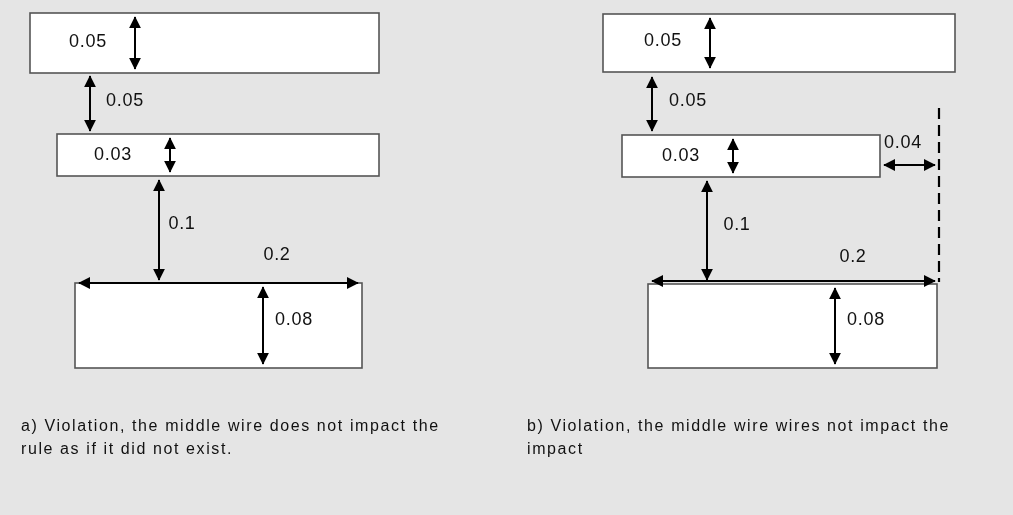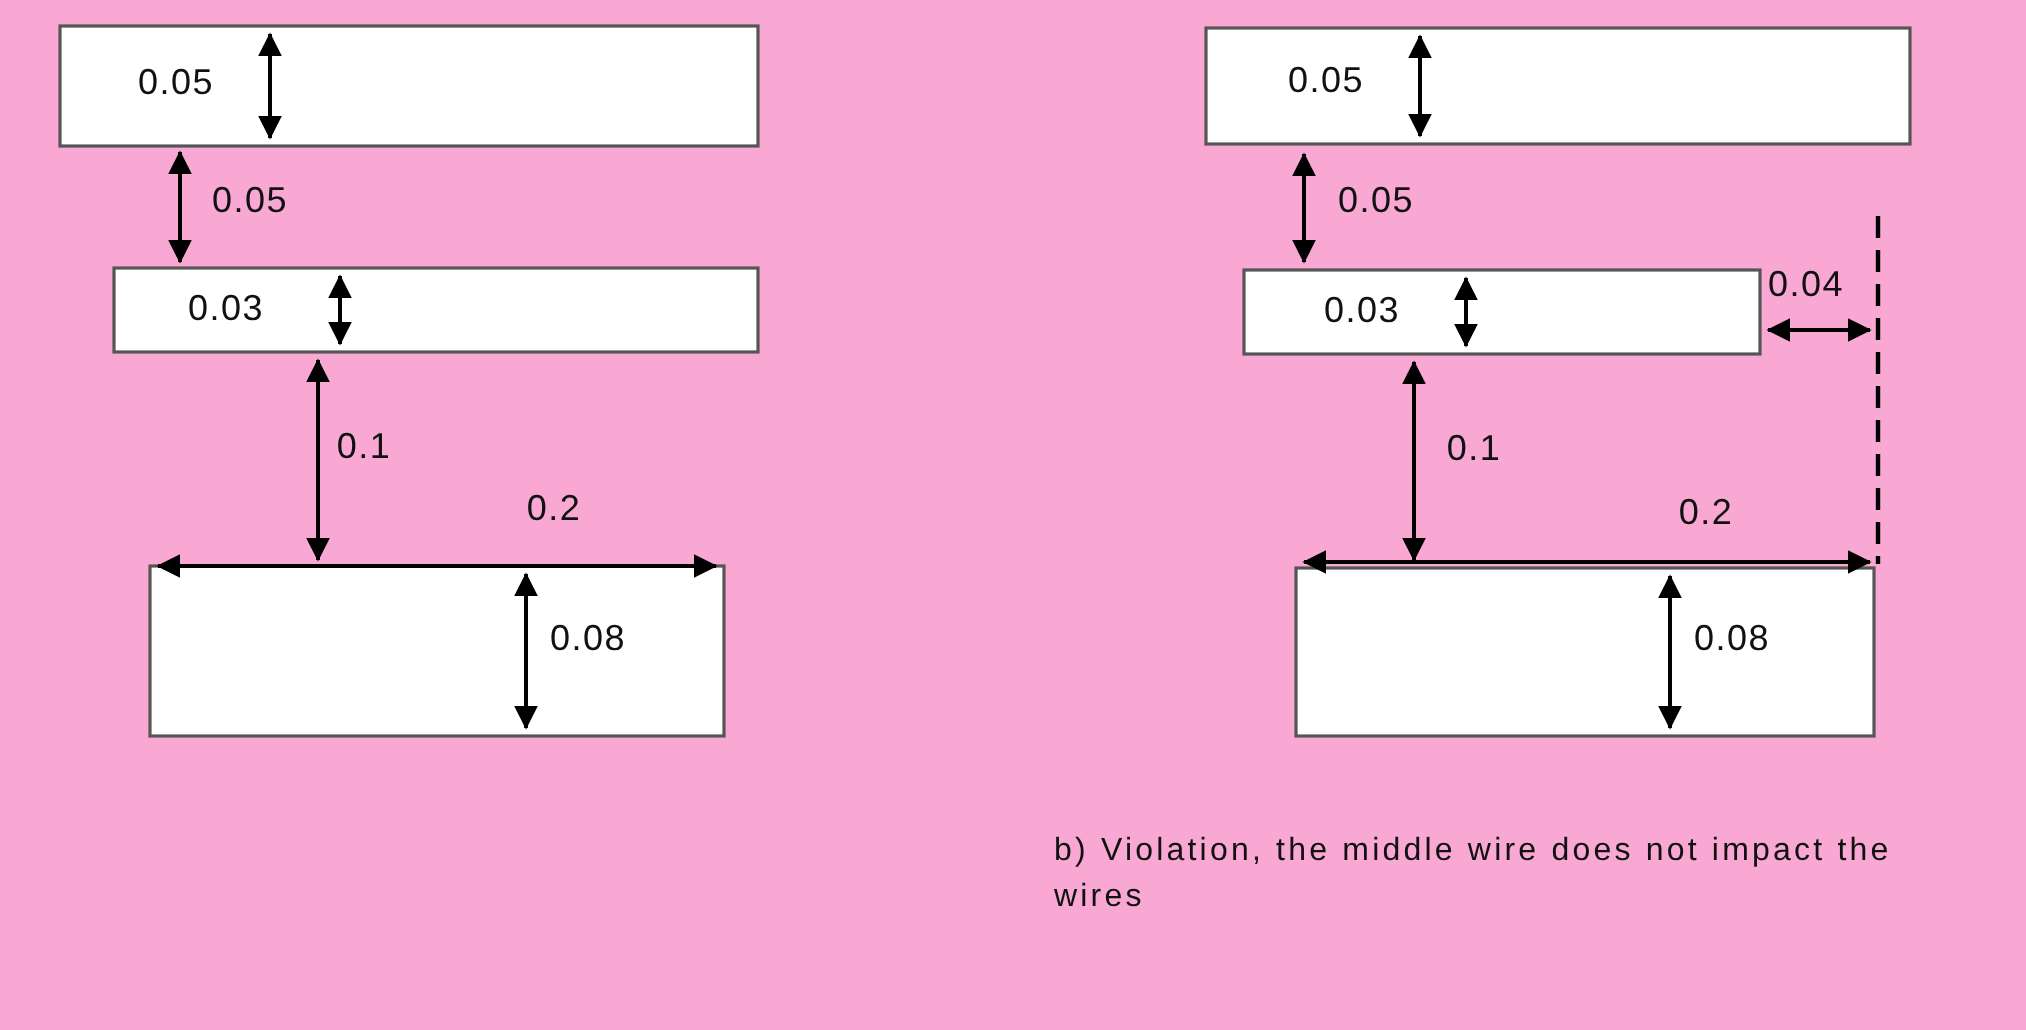--- a/index.html
+++ b/index.html
@@ -1,21 +1,21 @@
 <!DOCTYPE html>
 <html><head>
 <meta charset="utf-8">
 <style>
   html, body { margin: 0; padding: 0; }
   body { font-family: "Liberation Sans", sans-serif; background: #ffffff; }
   .stage {
     position: relative;
     width: 1013px;
     height: 515px;
-    background: #f9a8d4;
+    background: #e5e5e5;
     overflow: hidden;
   }
   svg.figure { position: absolute; left: 0; top: 0; }
   svg .wire {
     fill: #ffffff;
     stroke: #555555;
     stroke-width: 1.6;
   }
   svg .dim-arrow {
     stroke: #000000;
@@ -93,19 +93,23 @@
       <text class="dim-label" x="663" y="46" text-anchor="middle">0.05</text>
       <text class="dim-label" x="688" y="106" text-anchor="middle">0.05</text>
       <text class="dim-label" x="681" y="161" text-anchor="middle">0.03</text>
       <text class="dim-label" x="903" y="148" text-anchor="middle">0.04</text>
       <text class="dim-label" x="737" y="230" text-anchor="middle">0.1</text>
       <text class="dim-label" x="853" y="262" text-anchor="middle">0.2</text>
       <text class="dim-label" x="866" y="325" text-anchor="middle">0.08</text>
     </g>
   </svg>
 
+  <div class="caption" style="left:21px; top:414px;">
+    <div>a) Violation, the middle wire does not impact the</div>
+    <div>rule as if it did not exist.</div>
+  </div>
 
   <div class="caption" style="left:527px; top:414px;">
-    <div>b) Violation, the middle wire does not impact the</div>
-    <div>wires</div>
+    <div>b) Violation, the middle wire wires not impact the</div>
+    <div>impact</div>
   </div>
 
 </div>
 
 </body></html>

